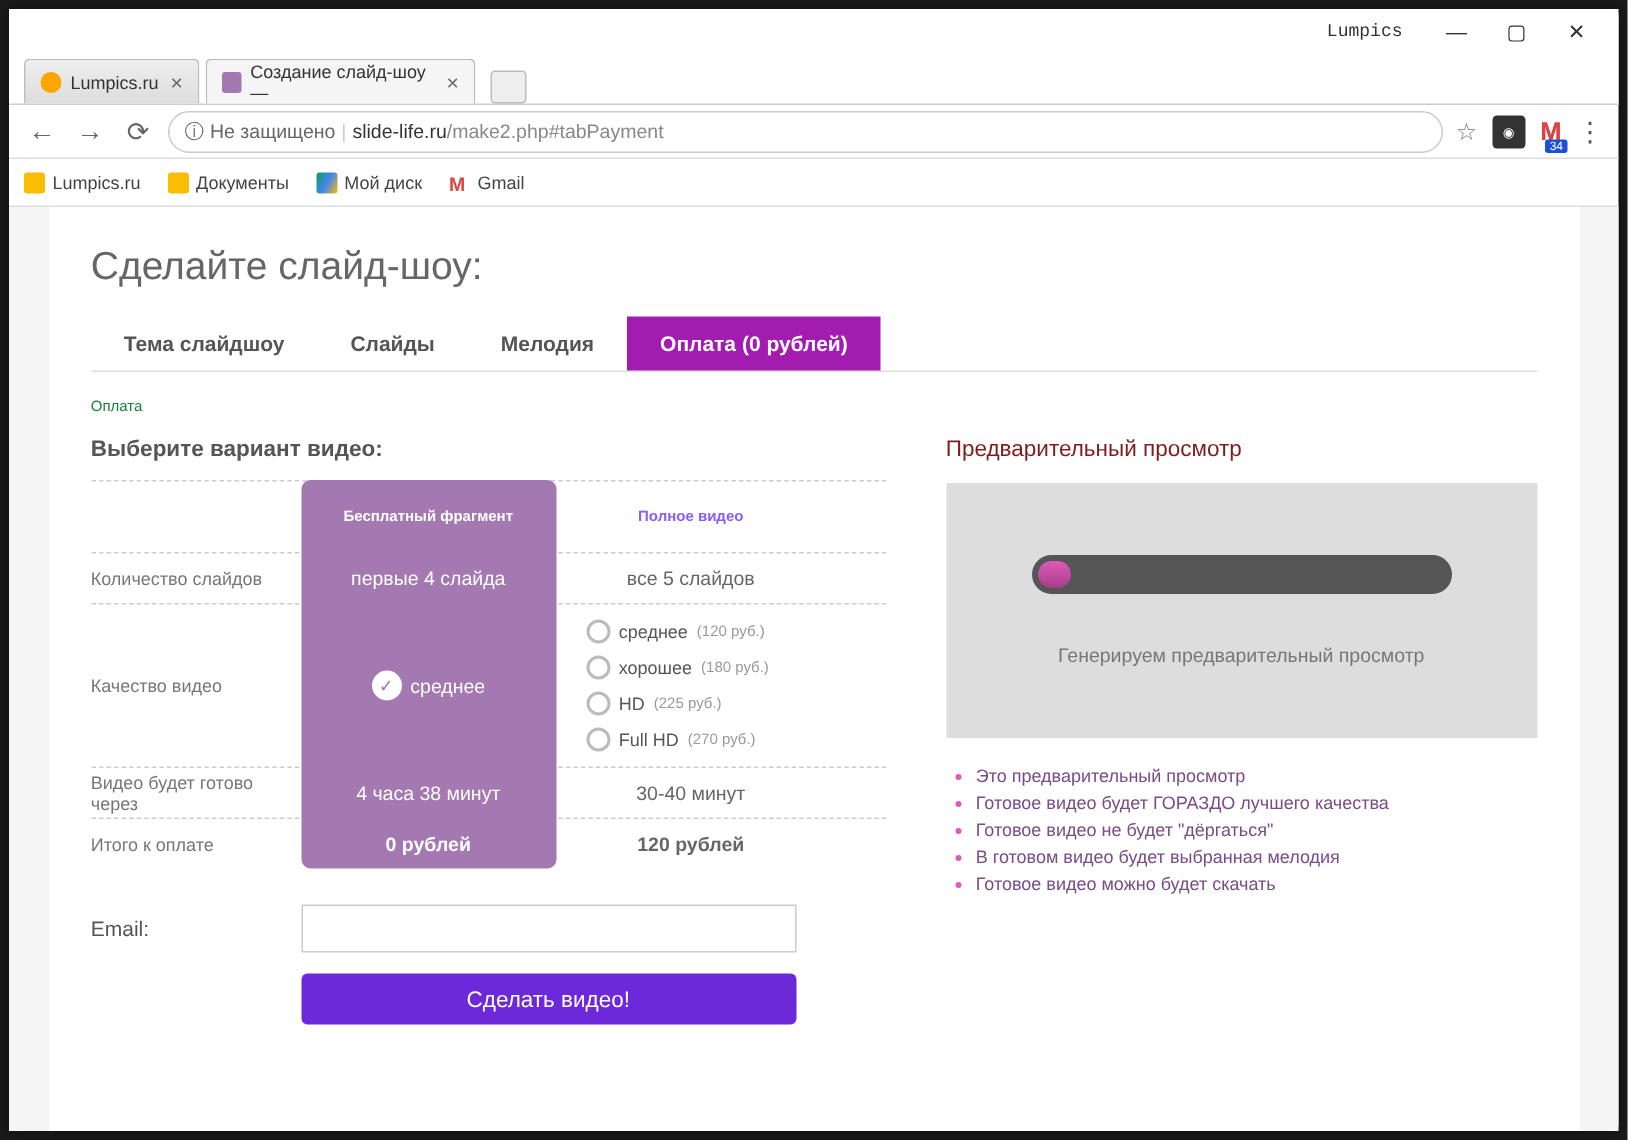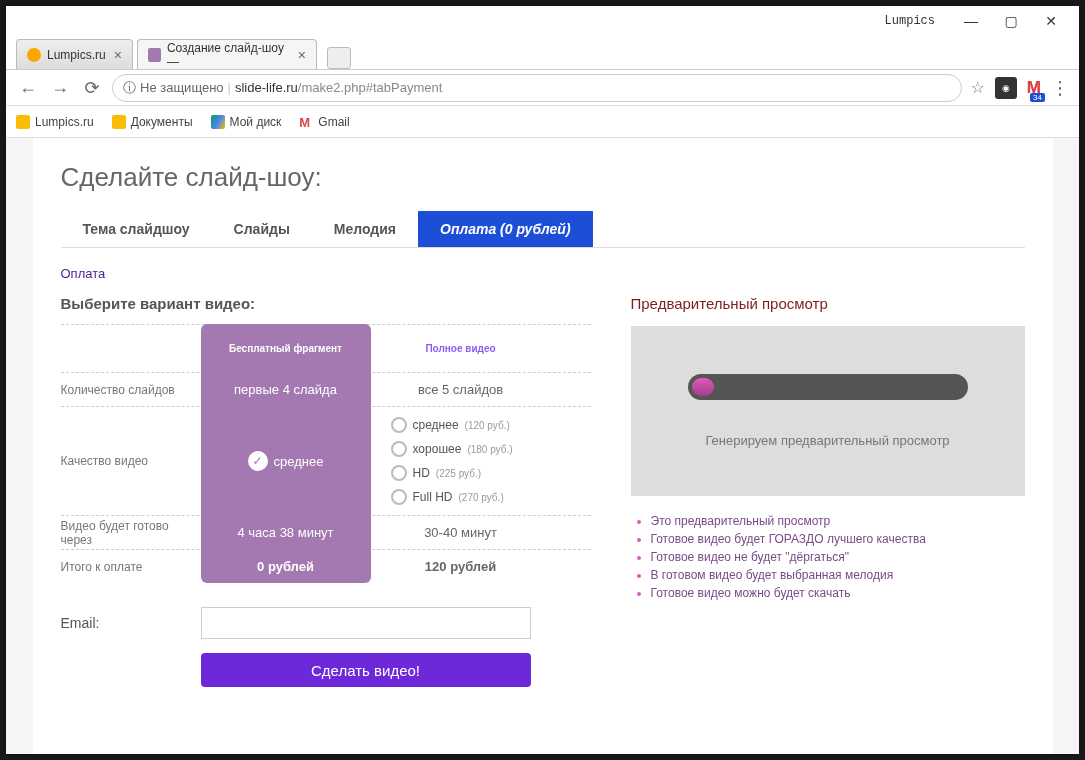--- a/index.html
+++ b/index.html
@@ -31,22 +31,22 @@
 .bookmarks-row { height: 32px; display: flex; align-items: center; padding: 0 10px; gap: 18px; border-bottom: 1px solid #ddd; font-size: 12px; color: #444; }
 .bm { display: flex; align-items: center; gap: 5px; }
 .bm-ic { width: 14px; height: 14px; background: #fbbc04; border-radius: 2px; }
 .bm-ic.drive { background: linear-gradient(120deg, #0f9d58, #4285f4, #fbbc04); }
 .bm-ic.gm { background: none; color: #d44; font-weight: bold; font-size: 13px; }
 .content { flex: 1; overflow: auto; background: #f5f5f5; padding: 0; }
 .page { background: #fff; margin: 0 auto; max-width: 1020px; padding: 24px 28px; min-height: 100%; }
 .page-title { font-size: 26px; color: #666; font-weight: normal; margin-bottom: 18px; }
 .nav-tabs { display: flex; border-bottom: 1px solid #ddd; }
 .nav-tab { padding: 10px 22px; font-size: 14px; color: #555; font-weight: bold; cursor: pointer; }
-.nav-tab.active { background: #1d4ed8; color: #fff; font-style: italic; }
-.section-title { font-size: 13px; color: #4c1d95; margin: 18px 0 14px; }
+.nav-tab.active { background: #a21caf; color: #fff; }
+.section-title { font-size: 10px; color: #15803d; margin: 18px 0 14px; }
 .main-grid { display: flex; gap: 40px; }
 .left-col { width: 530px; }
 .right-col { flex: 1; }
 .choose-label { font-size: 15px; color: #555; font-weight: bold; margin-bottom: 12px; }
 .price-table { position: relative; }
 .price-row { display: flex; align-items: center; border-top: 1px dashed #ccc; min-height: 34px; }
 .price-row:first-child { border-top: none; }
 .row-label { width: 140px; font-size: 12px; color: #777; }
 .col-free { width: 170px; text-align: center; font-size: 13px; color: #fff; position: relative; z-index: 2; }
 .col-full { width: 180px; text-align: center; font-size: 13px; color: #666; padding: 8px 0; }

